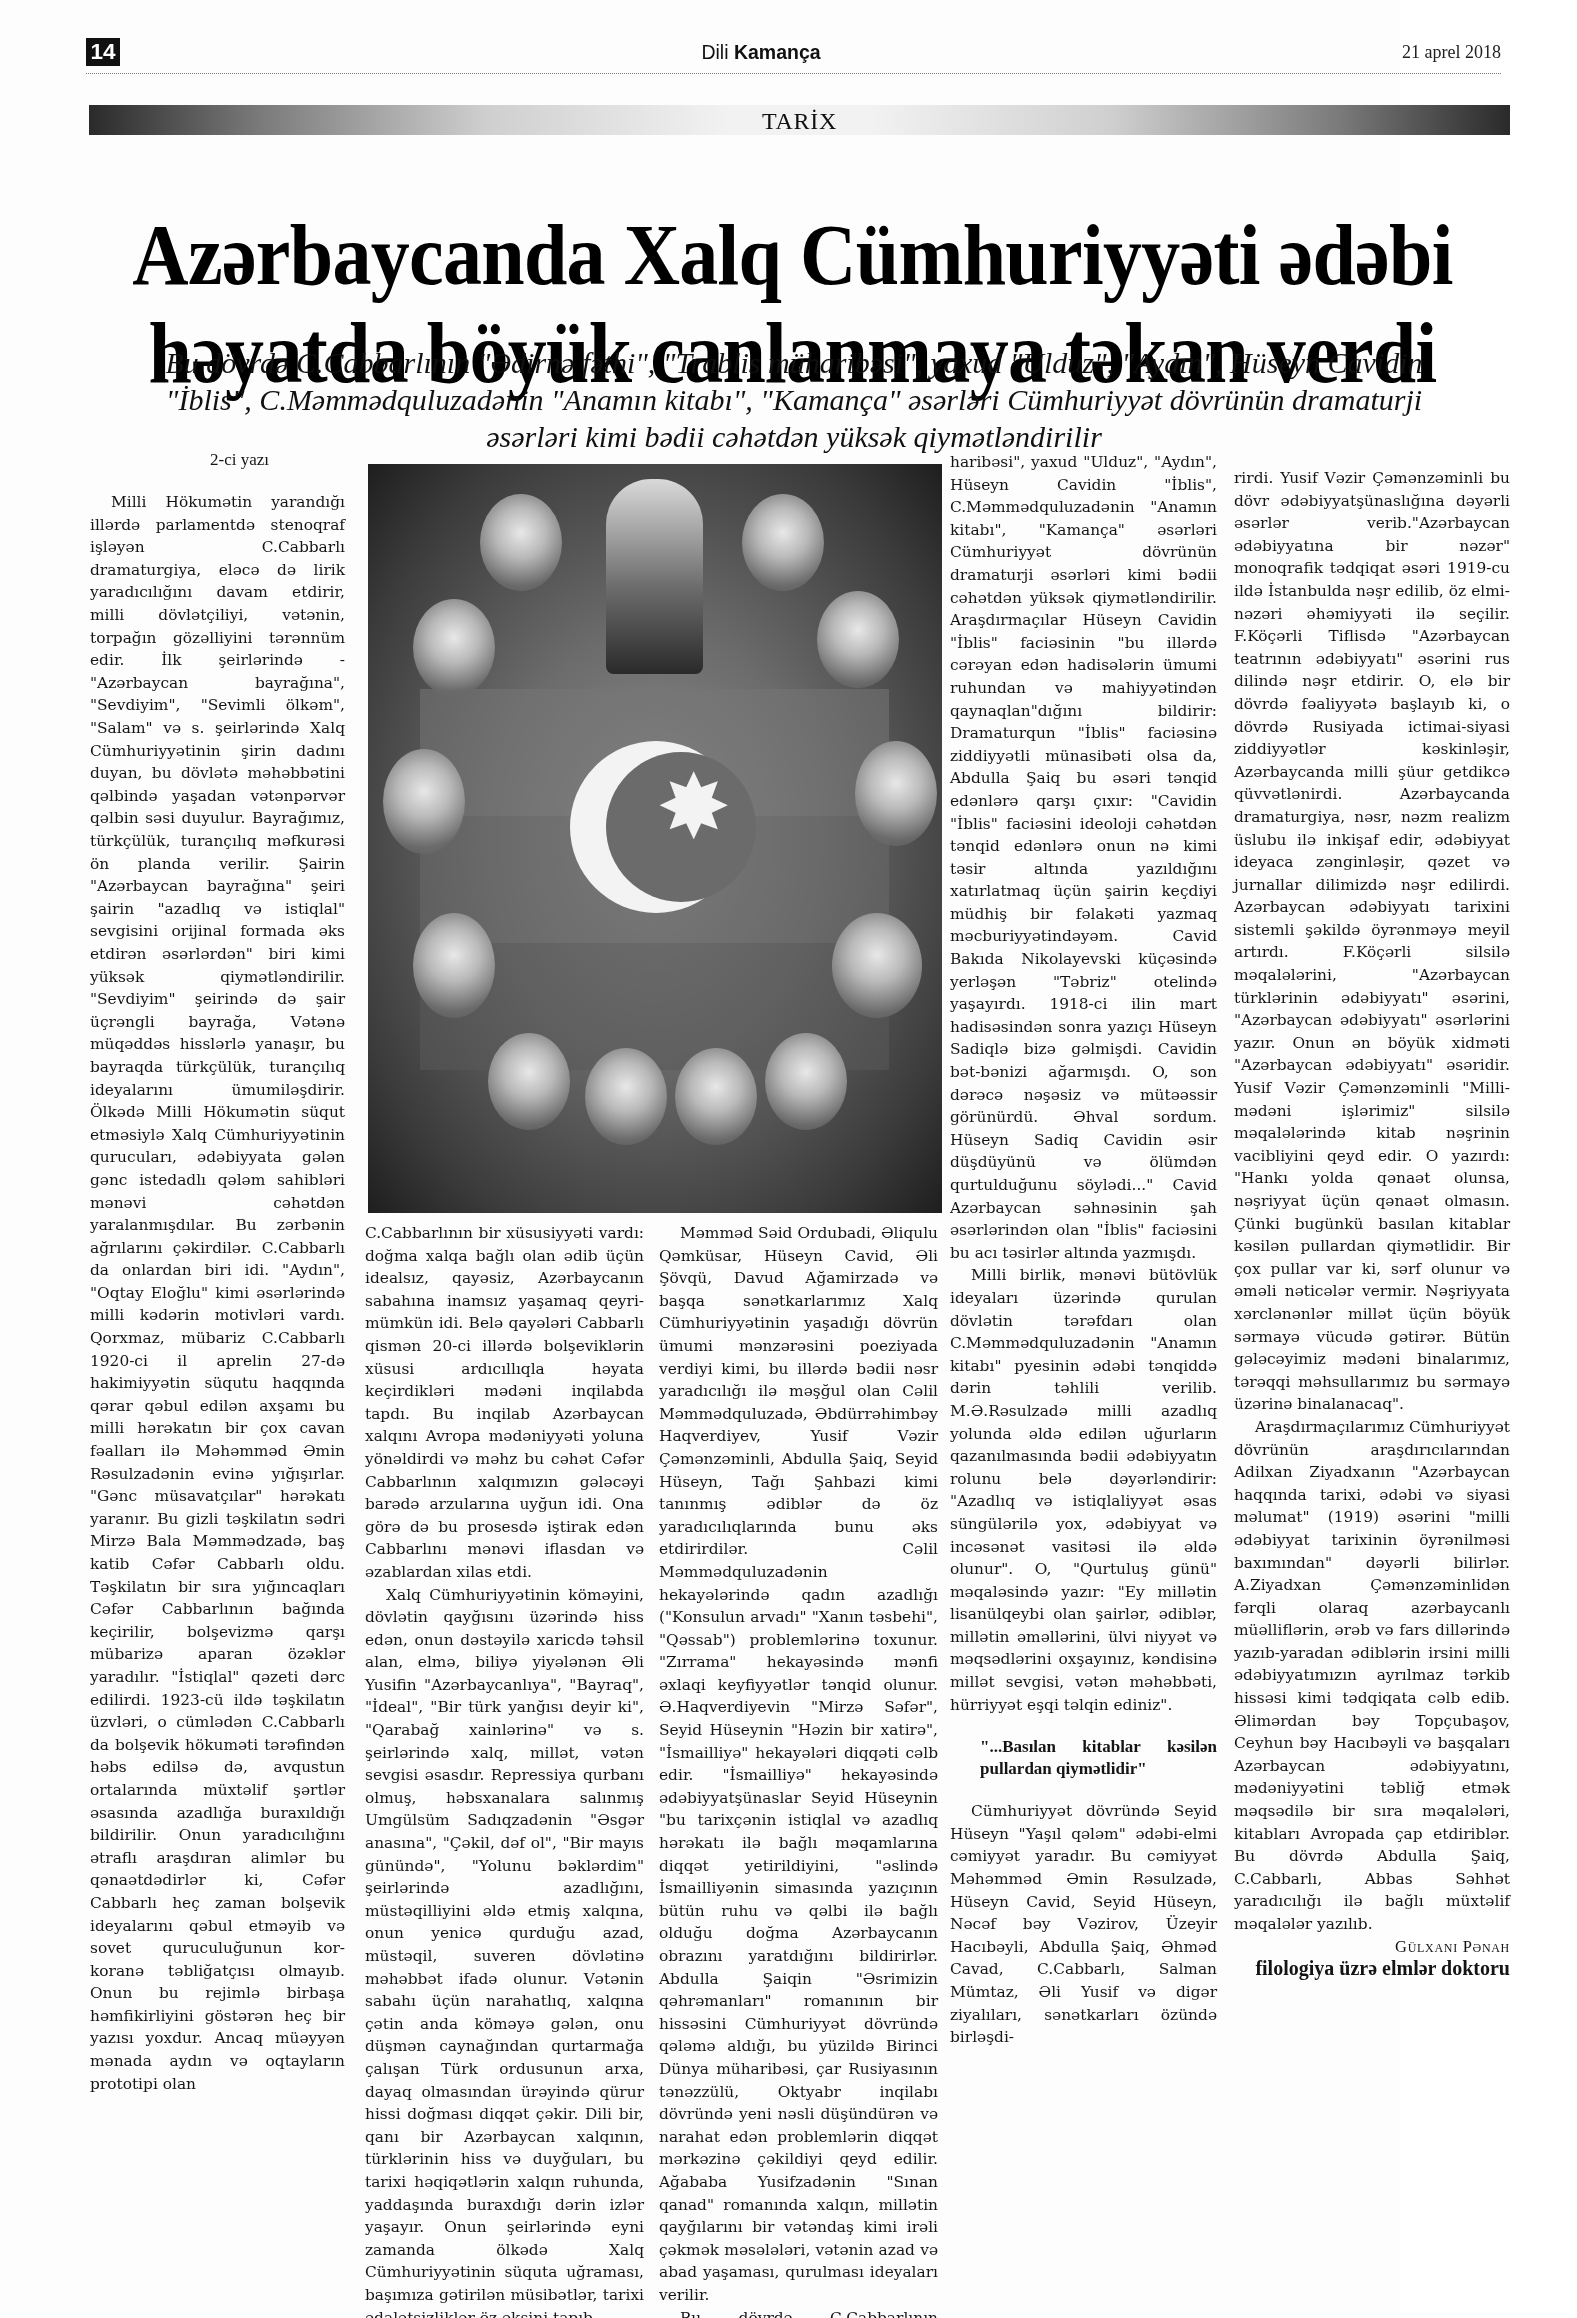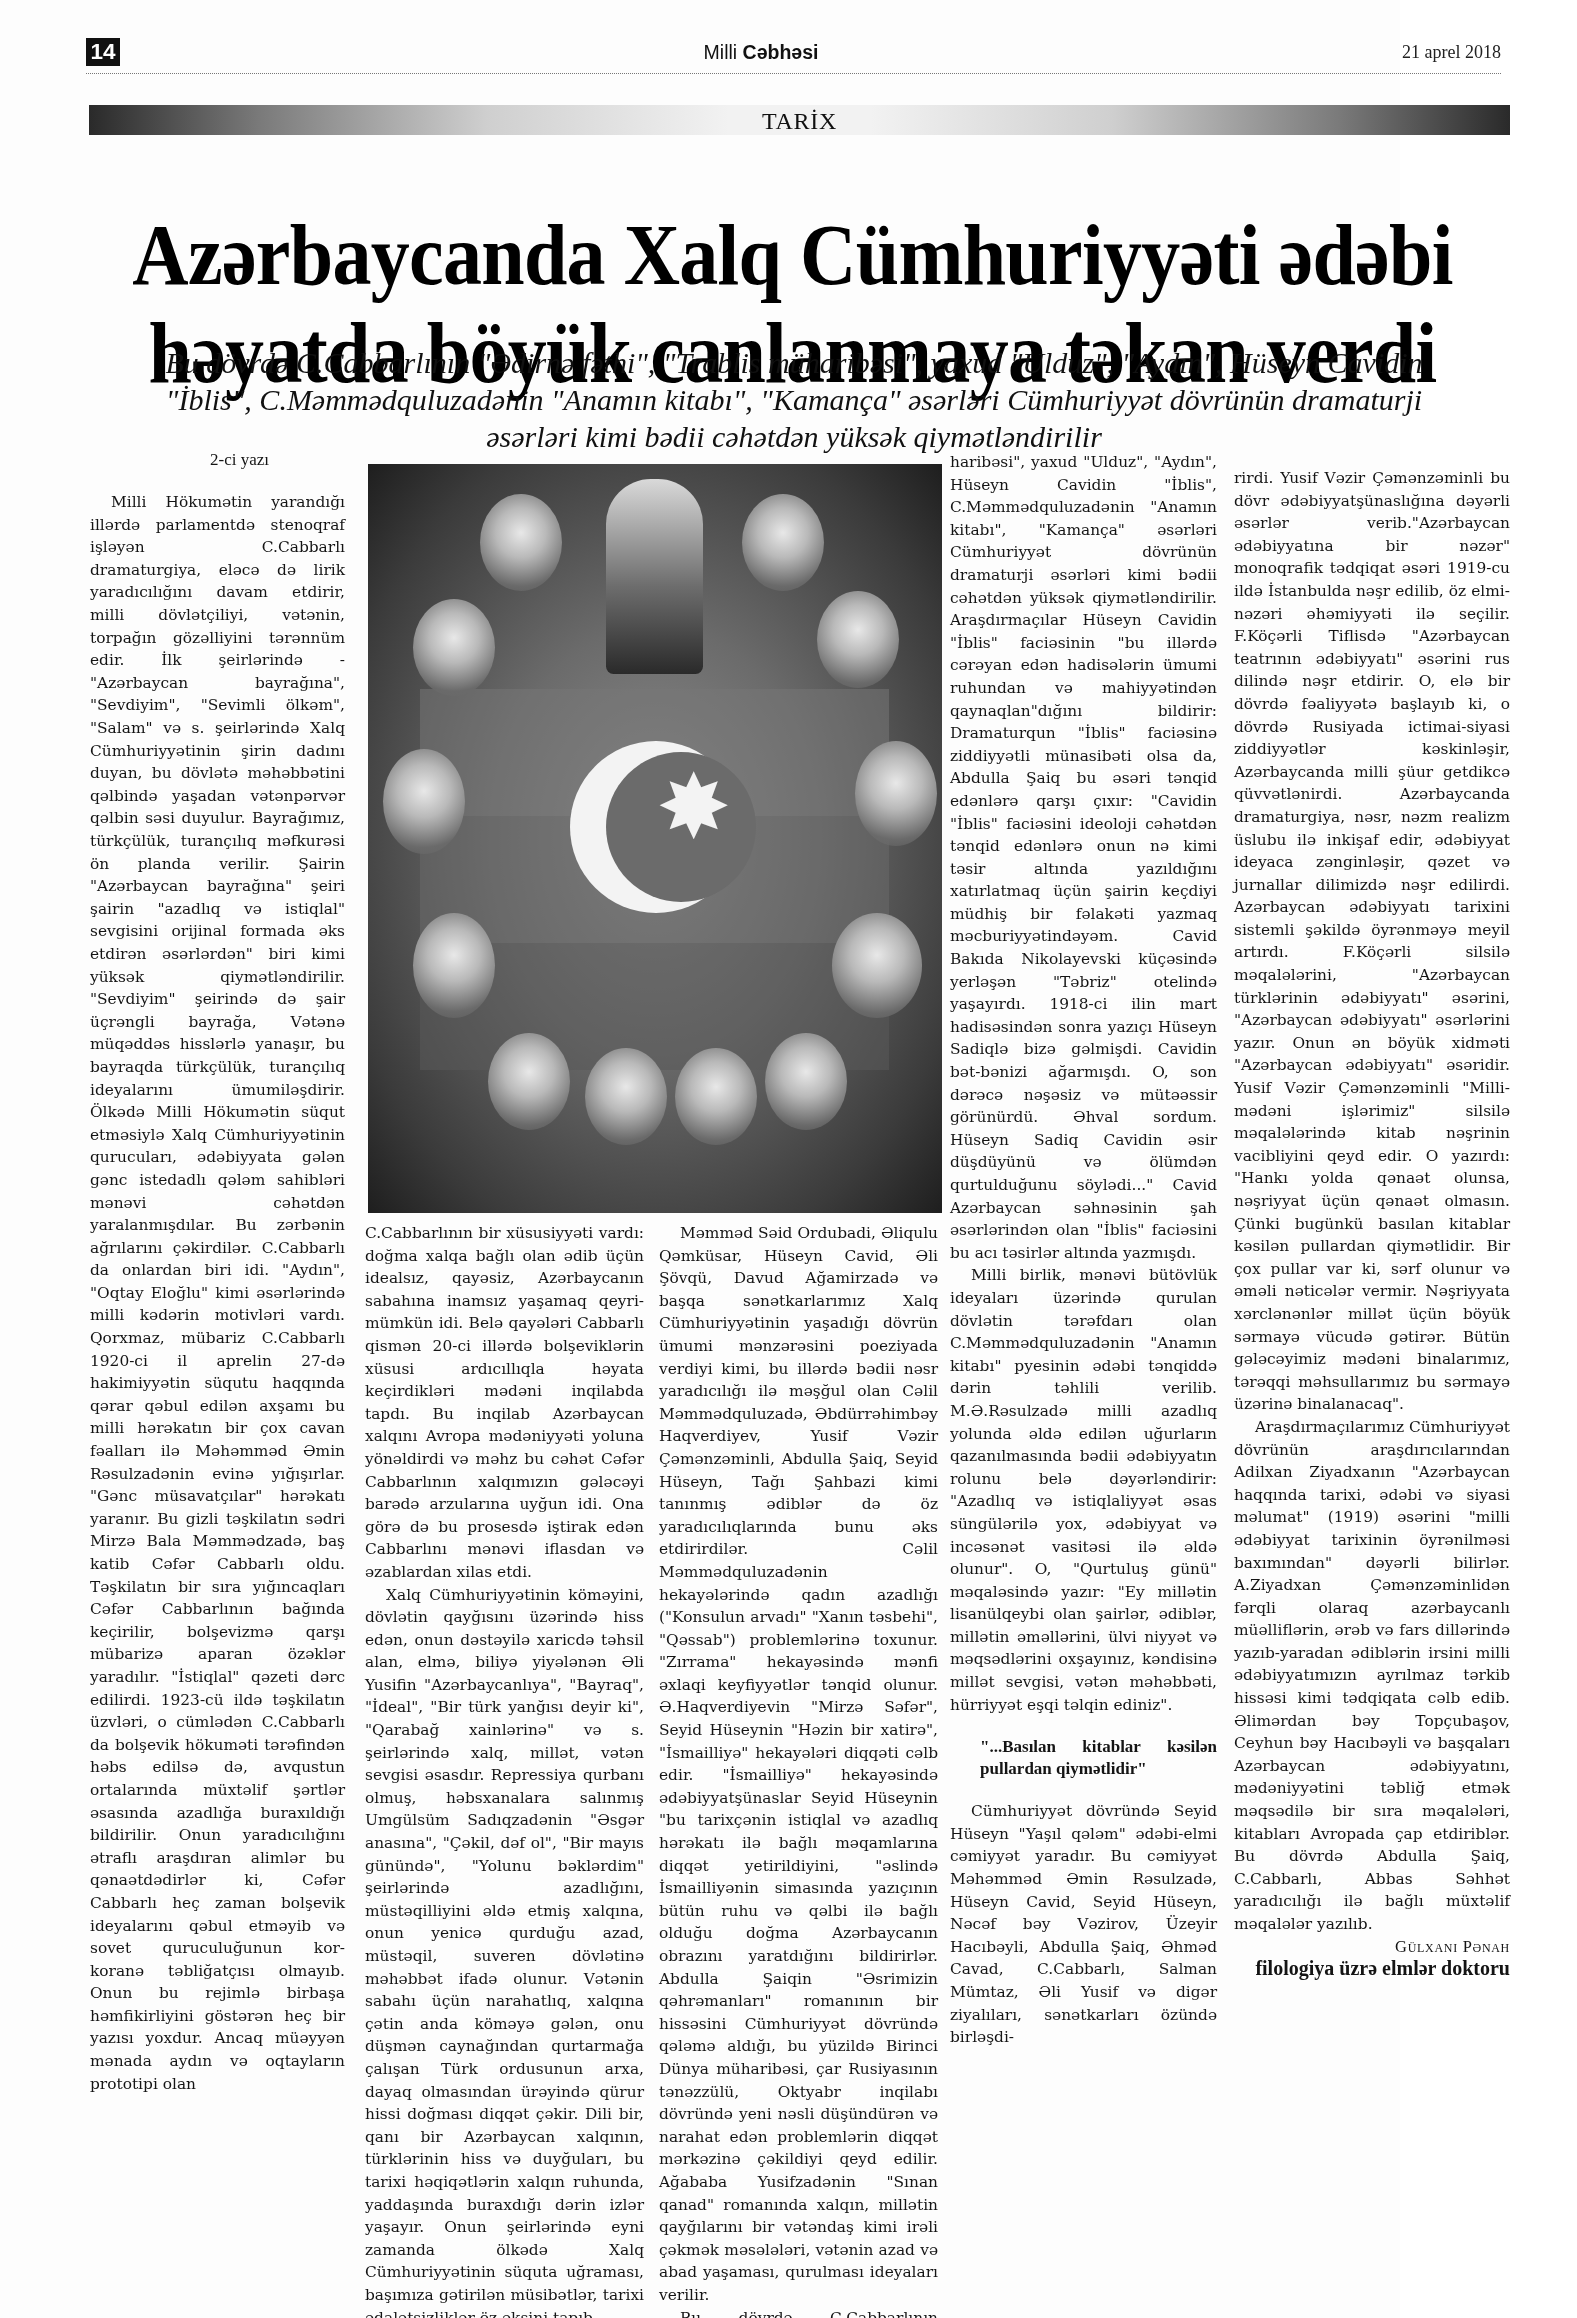--- a/index.html
+++ b/index.html
@@ -52,21 +52,21 @@
   .byline-name { font-variant: small-caps; font-size: 16.5px; letter-spacing: 0.7px; }
   .byline-title { font-weight: bold; font-size: 20px; line-height: 21px; text-align: right; }
 </style>
 </head>
 <body>
 
 <div class="page">
 
   <div class="folio">
     <span class="page-num">14</span>
-    <span class="paper-name"><span>Milli</span> <b>Cəbhəsi</b></span>
+    <span class="paper-name"><span>Dili</span> <b>Kamança</b></span>
     <span class="issue-date">21 aprel 2018</span>
   </div>
   <div class="folio-rule"></div>
 
   <div class="section-band">
     <span class="section-label">TARİX</span>
   </div>
 
   <h1 class="headline">Azərbaycanda Xalq Cümhuriyyəti ədəbi həyatda böyük canlanmaya təkan verdi</h1>
   <div class="subhead">Bu dövrdə C.Cabbarlının "Ədirnə fəthi", "Trablis müharibəsi", yaxud "Ulduz", "Aydın", Hüseyn Cavidin "İblis", C.Məmmədquluzadənin "Anamın kitabı", "Kamança" əsərləri Cümhuriyyət dövrünün dramaturji əsərləri kimi bədii cəhətdən yüksək qiymətləndirilir</div>

